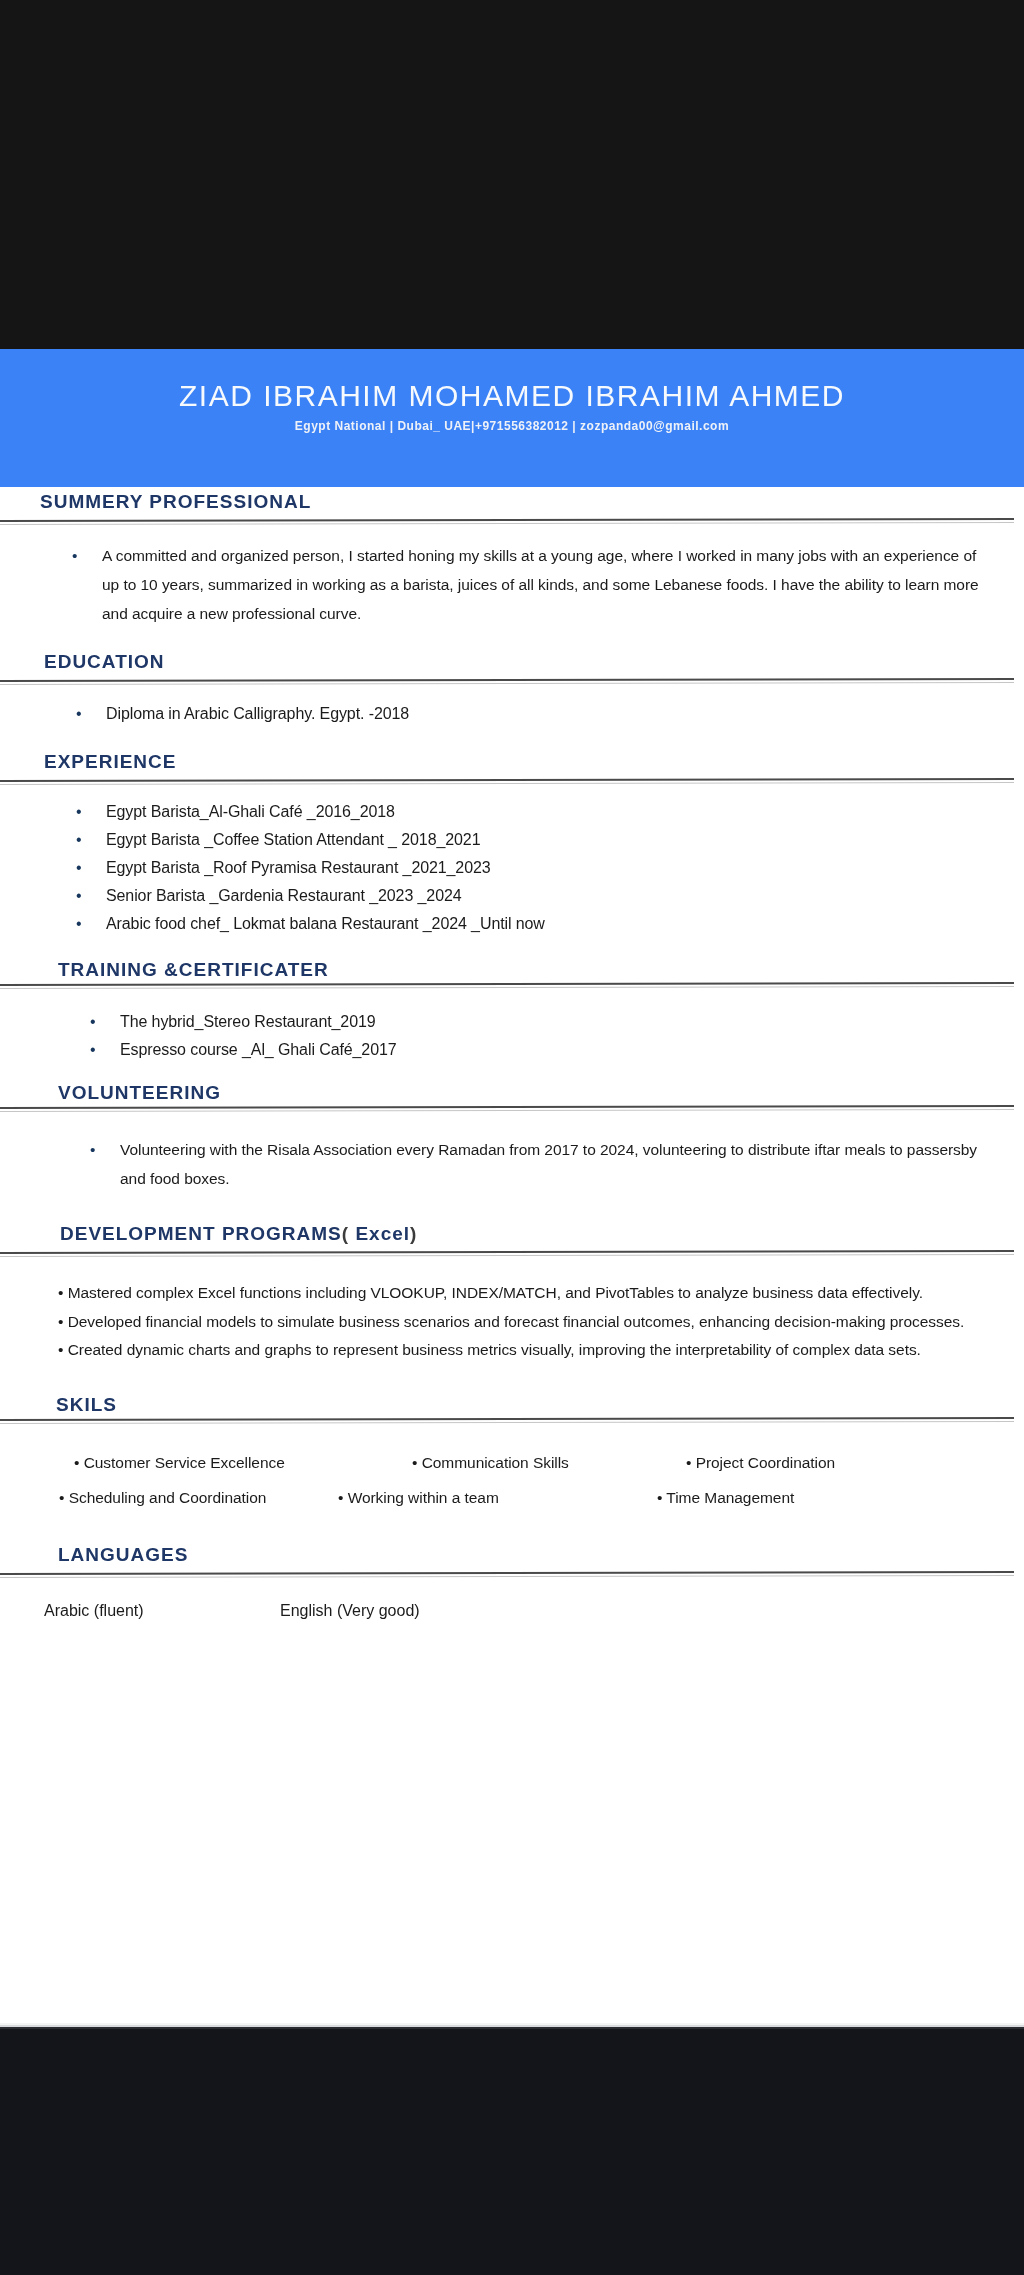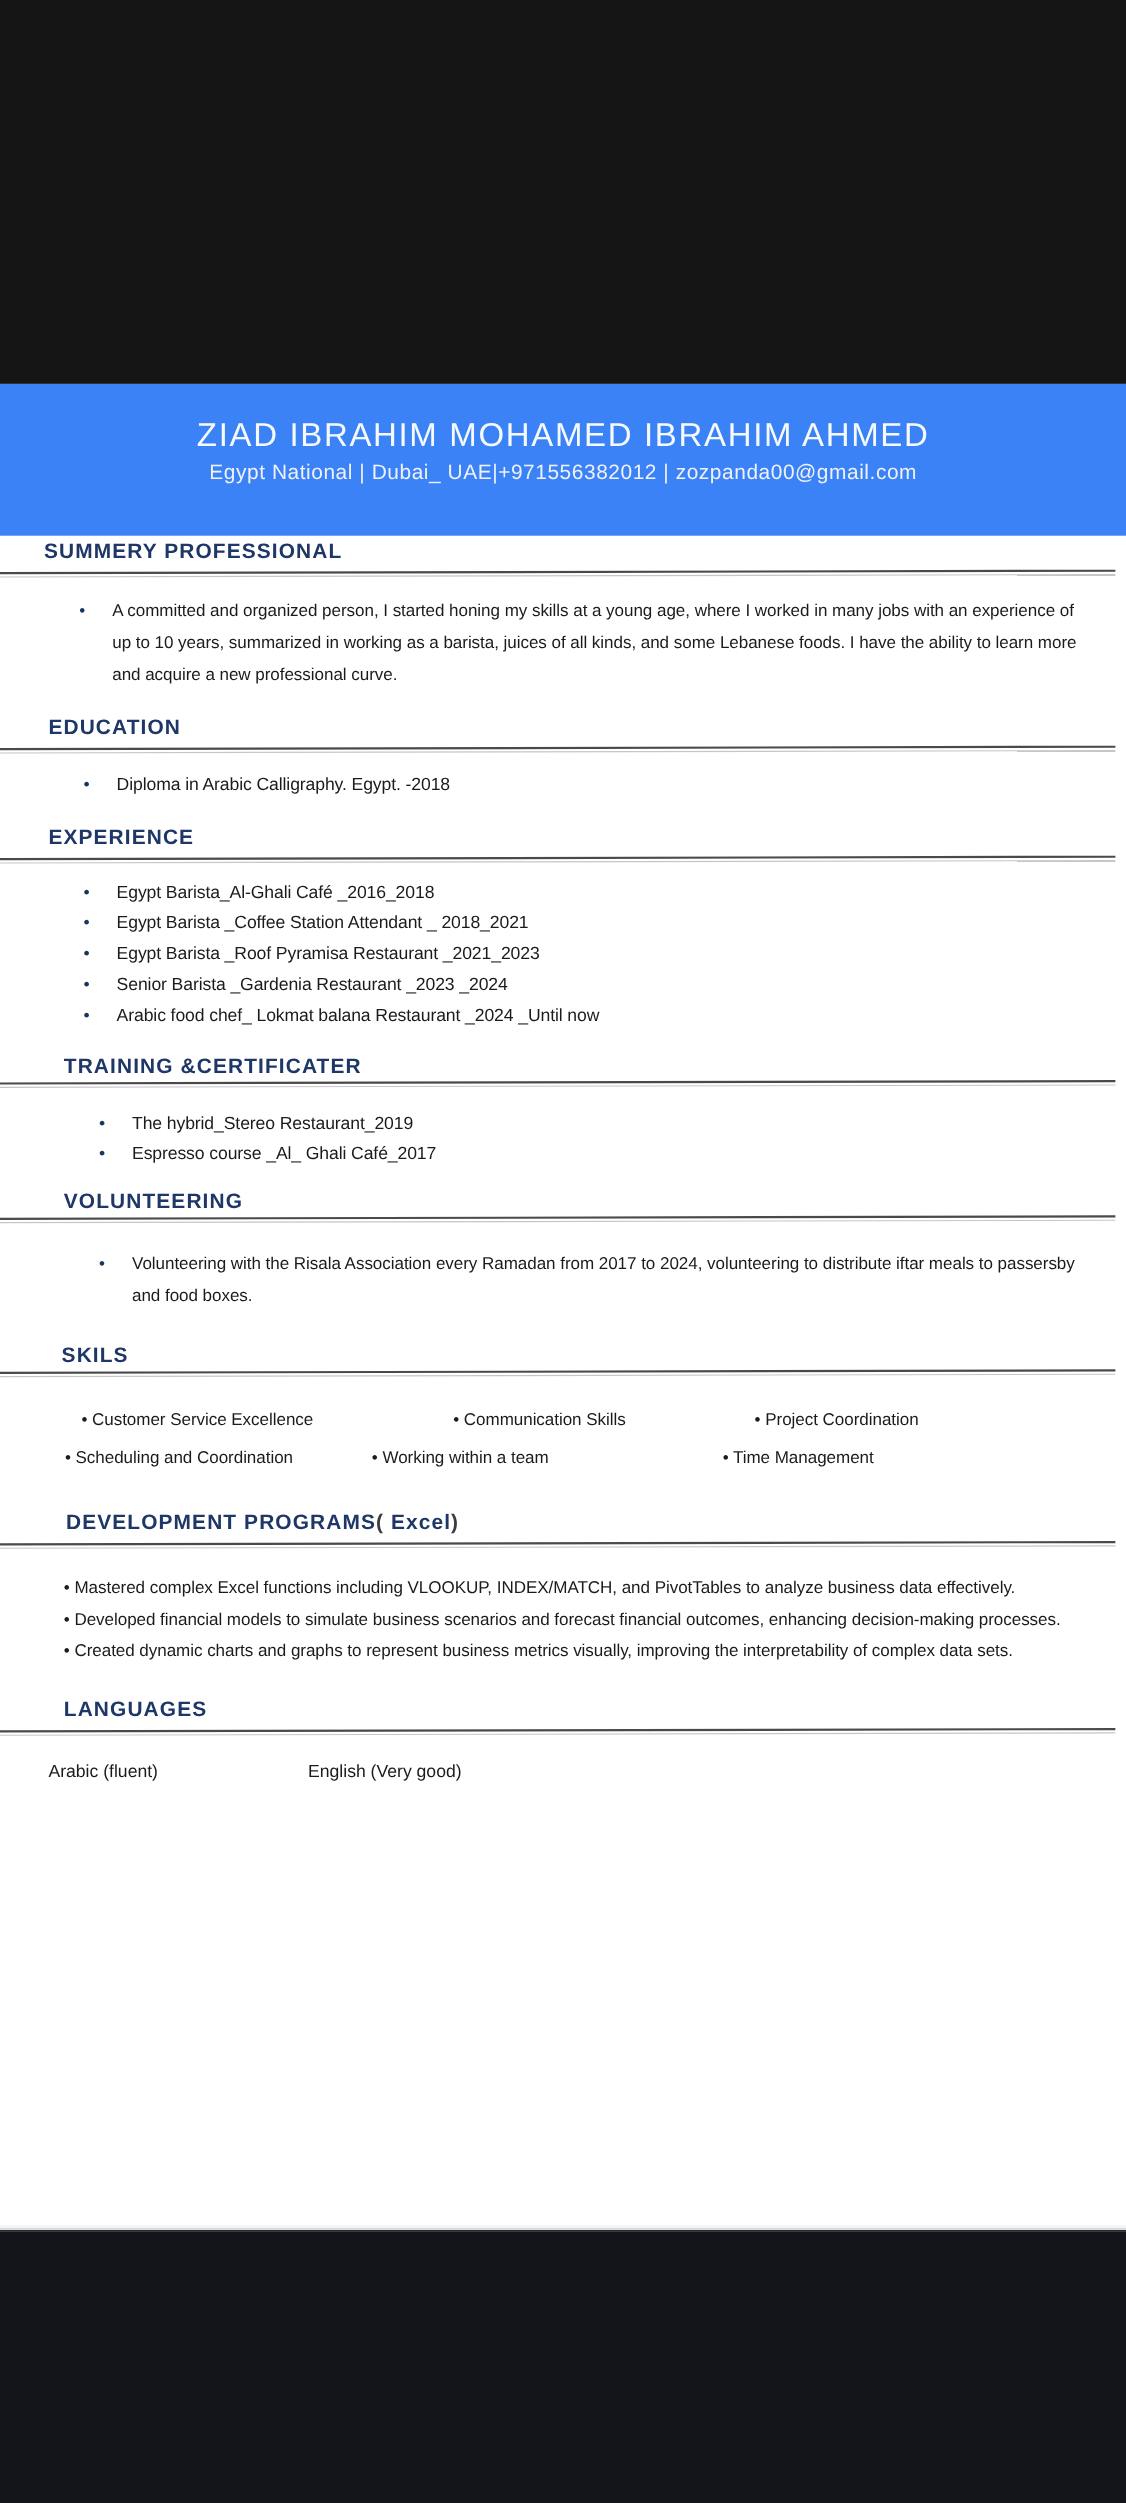--- a/index.html
+++ b/index.html
@@ -11,21 +11,21 @@
   
   .top-black{position:absolute;top:0;left:0;width:1024px;height:349px;background:#151515;}
   .bottom-black{position:absolute;top:2029px;left:0;width:1024px;height:246px;background:#14151a;}
   .page-bottom-edge{position:absolute;top:2023px;left:0;width:1024px;height:6px;
     background:linear-gradient(#f4f4f4 0 2px,#d9dadd 2px 4px,#2a2b30 4px 6px);}
   
   .navy-band{position:absolute;top:349px;left:0;width:1024px;height:138px;
     background:#3b82f6;color:#f7fafd;text-align:center;}
   .person-name{margin:0;padding-top:30px;font-size:30px;font-weight:400;
     letter-spacing:1.5px;color:#f7fafd;white-space:nowrap;}
-  .contact-line{margin:6px 0 0 0;font-size:19px;font-weight:400;
+  .contact-line{margin:6px 0 0 0;font-size:12px;font-weight:700;
     letter-spacing:.5px;color:#eef2f8;white-space:nowrap;}
   
   .page{position:absolute;top:474px;left:0;width:1024px;color:#1b1b1b;}
   .section{--pl:44px;}
   .sec-title{margin:0;padding-left:var(--pl);font-size:19px;font-weight:700;
     color:#1e3767;letter-spacing:1px;line-height:22px;white-space:nowrap;}
   .sec-title .paren{color:#3c3c3c;font-weight:700;}
   .rule{margin-top:7px;width:1014px;height:2px;border-top:2px solid #4a4a4a;
     border-bottom:1px solid #c6c6c6;transform:rotate(-0.12deg);transform-origin:left center;}
   .rule.tight{margin-top:3px;}
@@ -121,44 +121,44 @@
         <li>Espresso course _Al_ Ghali Café_2017</li>
       </ul>
     </div>
 
     <div class="section" id="sec-volunteering">
       <h2 class="sec-title">VOLUNTEERING</h2>
       <div class="rule tight"></div>
       <p class="bpara vol-para"><span class="ptext">Volunteering with the Risala Association every Ramadan from 2017 to 2024, volunteering to distribute iftar meals to passersby and food boxes.</span></p>
     </div>
 
+    <div class="section" id="sec-development">
+      <h2 class="sec-title"><span>DEVELOPMENT PROGRAMS</span><span class="paren">(</span><span> Excel</span><span class="paren">)</span></h2>
+      <div class="rule"></div>
+      <div class="devlines">
+        <p class="devline">Mastered complex Excel functions including VLOOKUP, INDEX/MATCH, and PivotTables to analyze business data effectively.</p>
+        <p class="devline">Developed financial models to simulate business scenarios and forecast financial outcomes, enhancing decision-making processes.</p>
+        <p class="devline">Created dynamic charts and graphs to represent business metrics visually, improving the interpretability of complex data sets.</p>
+      </div>
+    </div>
+
     <div class="section" id="sec-skills">
       <h2 class="sec-title">SKILS</h2>
       <div class="rule tight"></div>
       <div class="skills-rows">
         <div class="skills-row">
           <span class="skill-item r1-a">Customer Service Excellence</span>
           <span class="skill-item r1-b">Communication Skills</span>
           <span class="skill-item r1-c">Project Coordination</span>
         </div>
         <div class="skills-row">
           <span class="skill-item r2-a">Scheduling and Coordination</span>
           <span class="skill-item r2-b">Working within a team</span>
           <span class="skill-item r2-c">Time Management</span>
         </div>
-      </div>
-    </div>
-
-    <div class="section" id="sec-development">
-      <h2 class="sec-title"><span>DEVELOPMENT PROGRAMS</span><span class="paren">(</span><span> Excel</span><span class="paren">)</span></h2>
-      <div class="rule"></div>
-      <div class="devlines">
-        <p class="devline">Mastered complex Excel functions including VLOOKUP, INDEX/MATCH, and PivotTables to analyze business data effectively.</p>
-        <p class="devline">Developed financial models to simulate business scenarios and forecast financial outcomes, enhancing decision-making processes.</p>
-        <p class="devline">Created dynamic charts and graphs to represent business metrics visually, improving the interpretability of complex data sets.</p>
       </div>
     </div>
 
     <div class="section" id="sec-languages">
       <h2 class="sec-title">LANGUAGES</h2>
       <div class="rule"></div>
       <div class="lang-row">
         <span class="lang-item lang-ar">Arabic (fluent)</span>
         <span class="lang-item lang-en">English (Very good)</span>
       </div>

